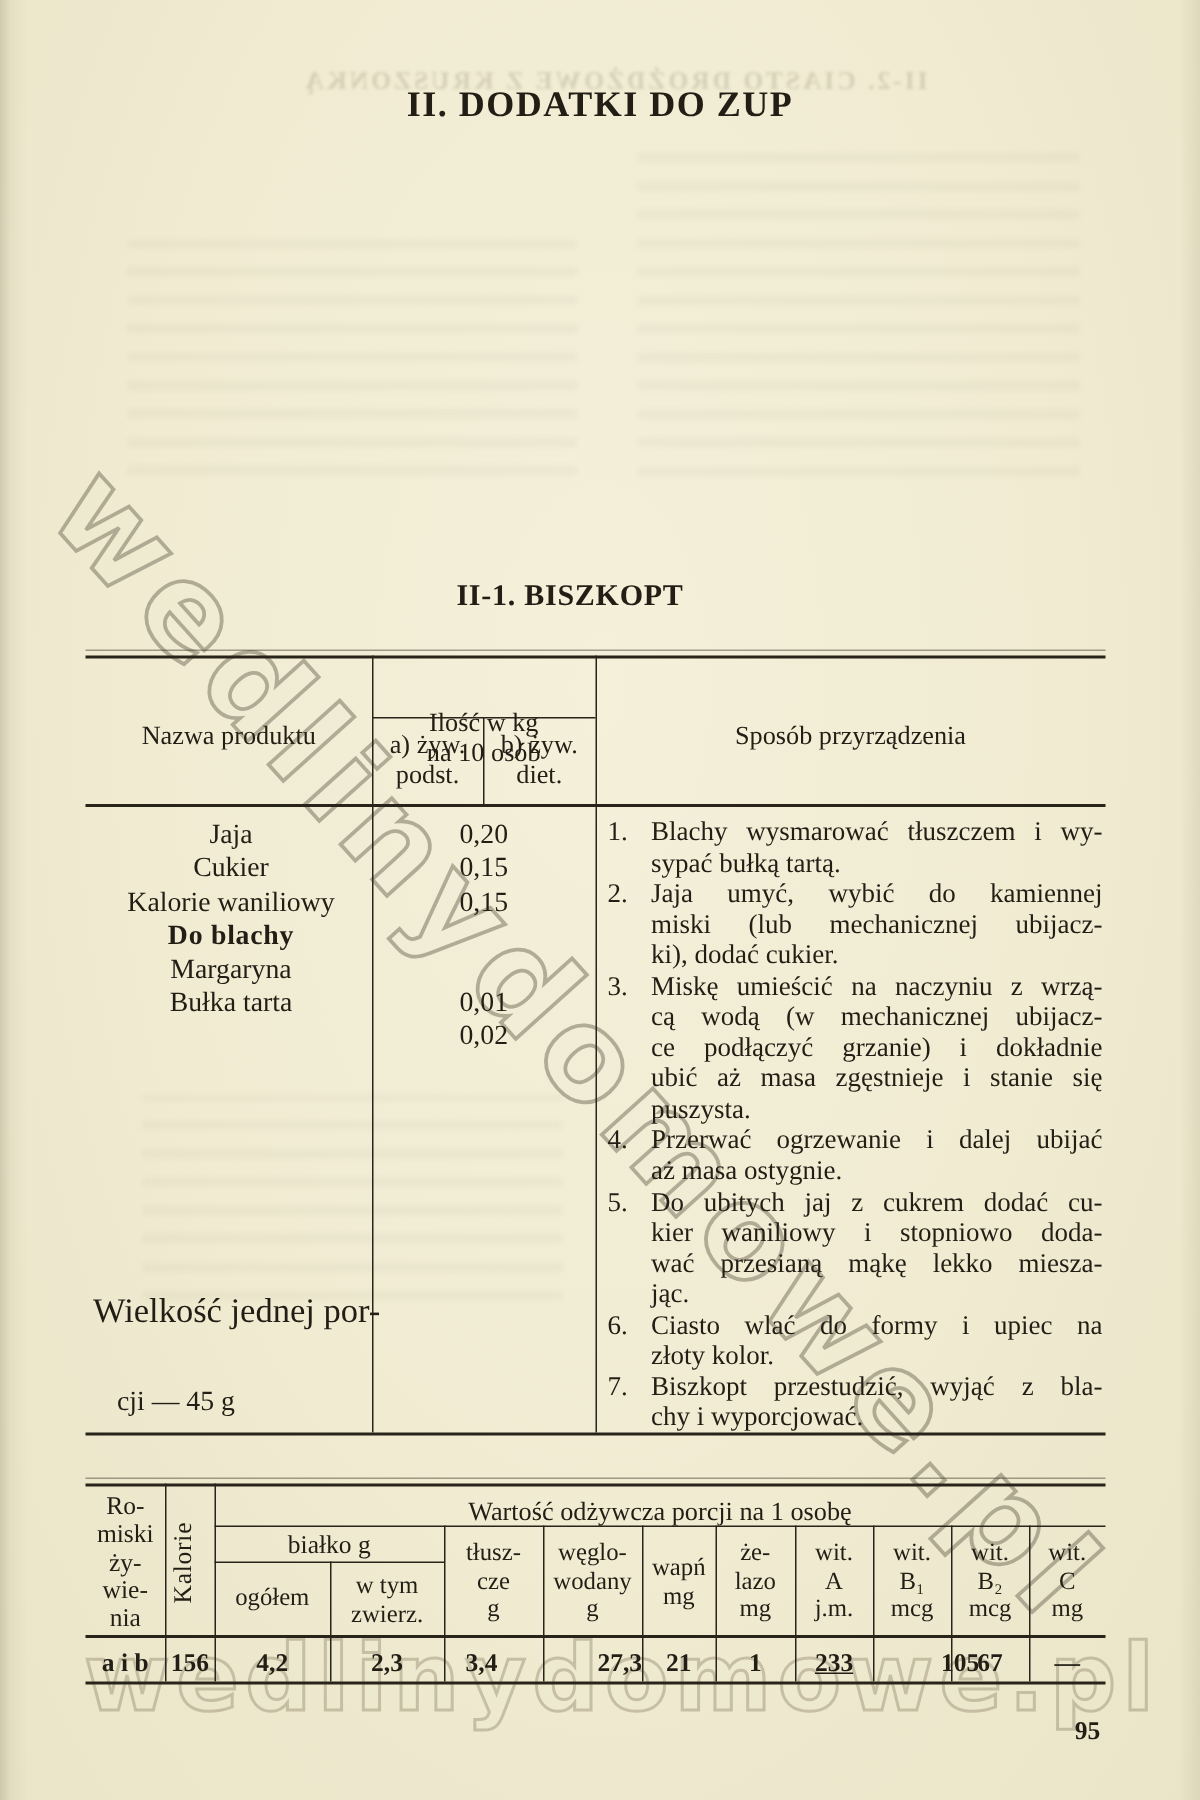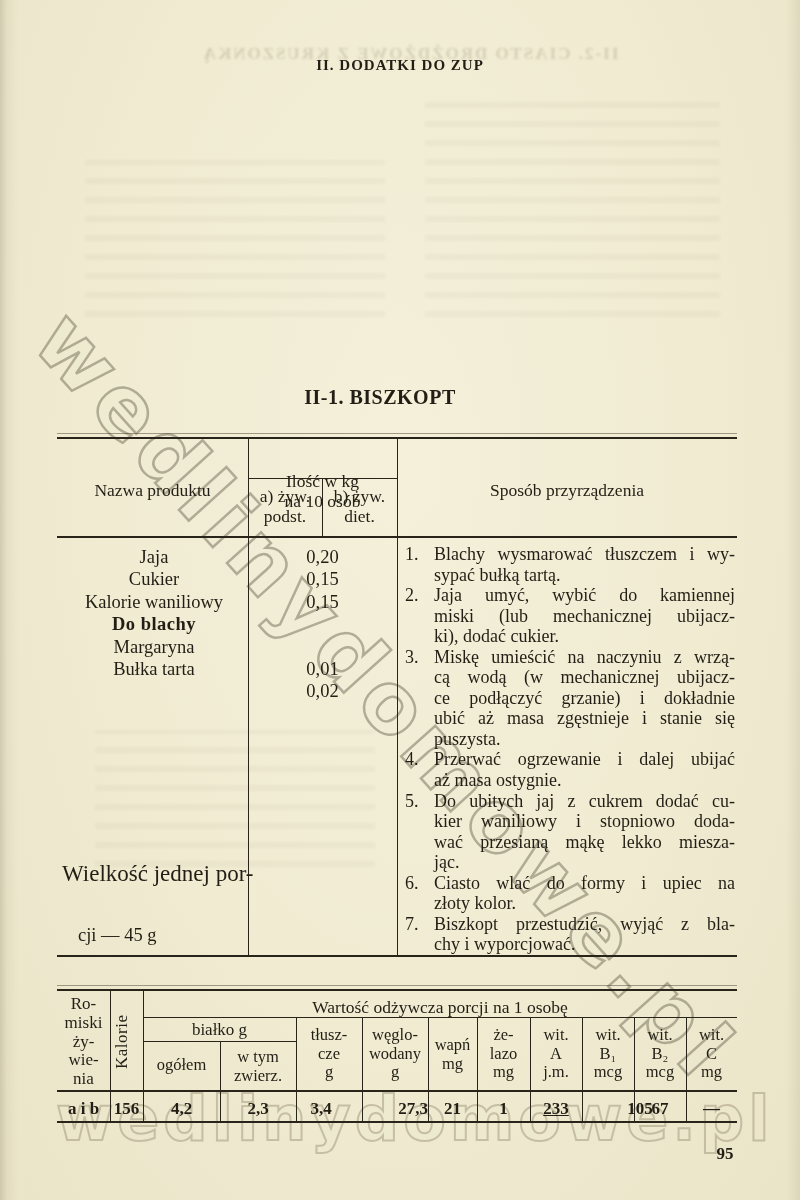--- a/index.html
+++ b/index.html
@@ -8,21 +8,21 @@
     background:
       linear-gradient(90deg, rgba(95,85,60,.20) 0px, rgba(95,85,60,.06) 7px, rgba(95,85,60,0) 18px),
       linear-gradient(270deg, rgba(95,85,60,.10) 0px, rgba(95,85,60,0) 14px),
       radial-gradient(ellipse at 50% 38%, #f4f0da 0%, #f0ebd1 55%, #eae4c8 100%);
     font-family:"Liberation Serif","DejaVu Serif",serif;
     color:#221e15;
   }
   .abs{position:absolute;}
   .pre{white-space:pre-line;}
   h1,h2{margin:0;font-weight:700;}
-  #chapter-title{left:0;top:57px;width:800px;font-size:15px;letter-spacing:1px;text-align:center;}
+  #chapter-title{left:0;top:57px;width:800px;font-size:24px;letter-spacing:1px;text-align:center;}
   #recipe-title{left:0;top:386px;width:760px;font-size:20px;letter-spacing:.5px;text-align:center;}
   .rule{position:absolute;background:#29241a;}
   .rule.light{background:rgba(60,52,35,.45);}
   
   .hcell{position:absolute;font-size:17.5px;line-height:20px;text-align:center;}
   #ingredients{left:62px;top:546px;width:184px;font-size:18.5px;line-height:22.4px;}
   #amounts{left:249px;top:546px;width:147px;font-size:18.5px;line-height:22.4px;text-align:center;}
   .ing-row{height:22.4px;text-align:center;}
   .ing-row.b{font-weight:700;letter-spacing:.5px;}
   #steps{left:404px;top:544px;width:331px;font-size:18px;line-height:20.55px;}

